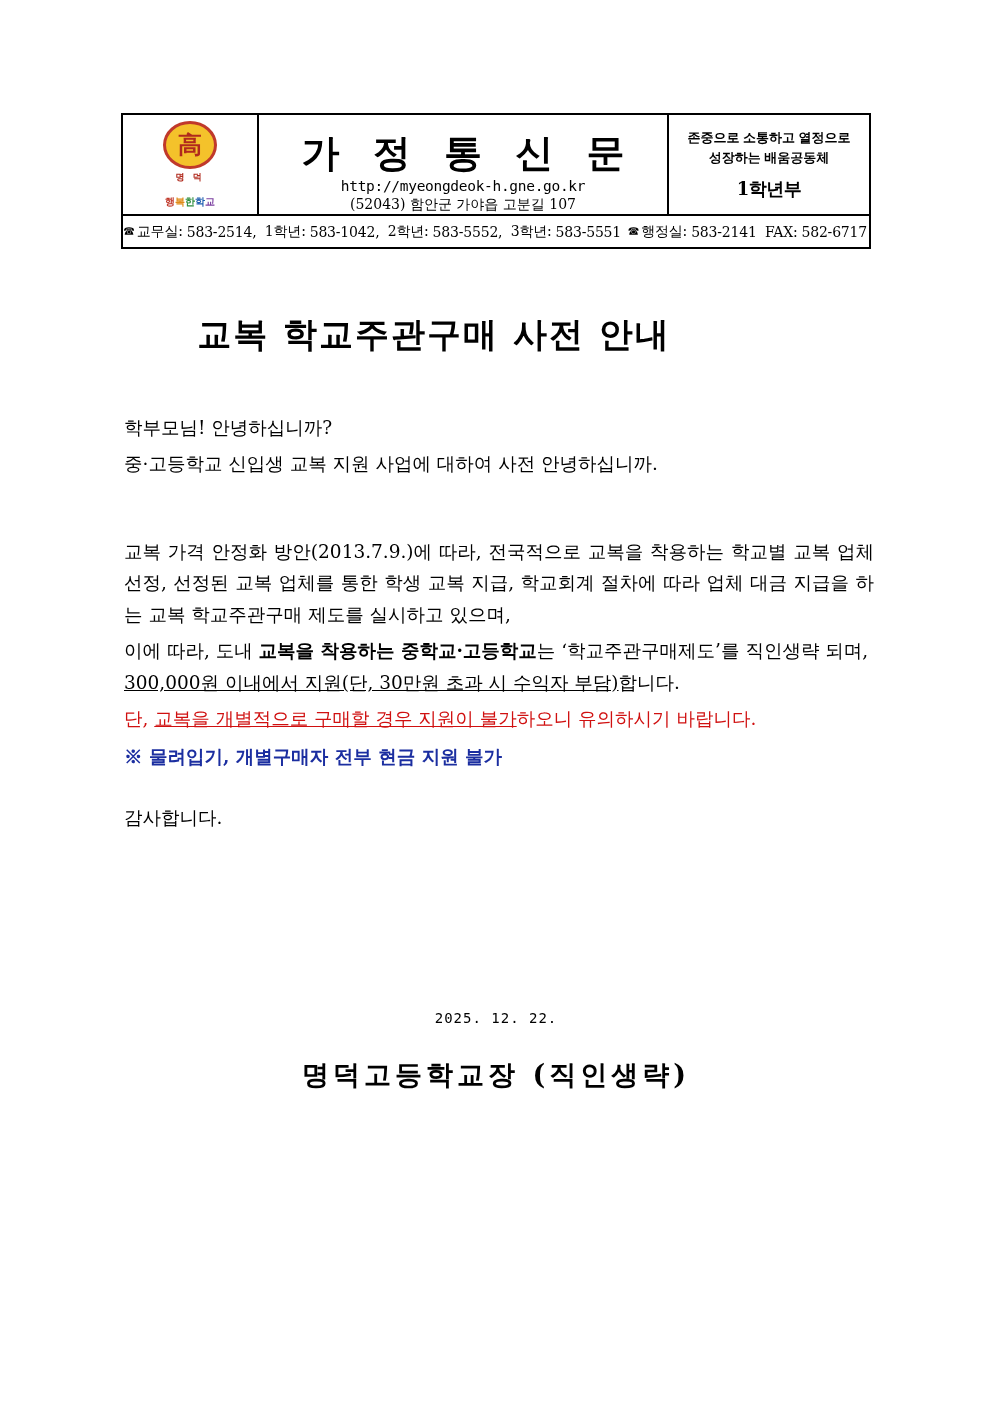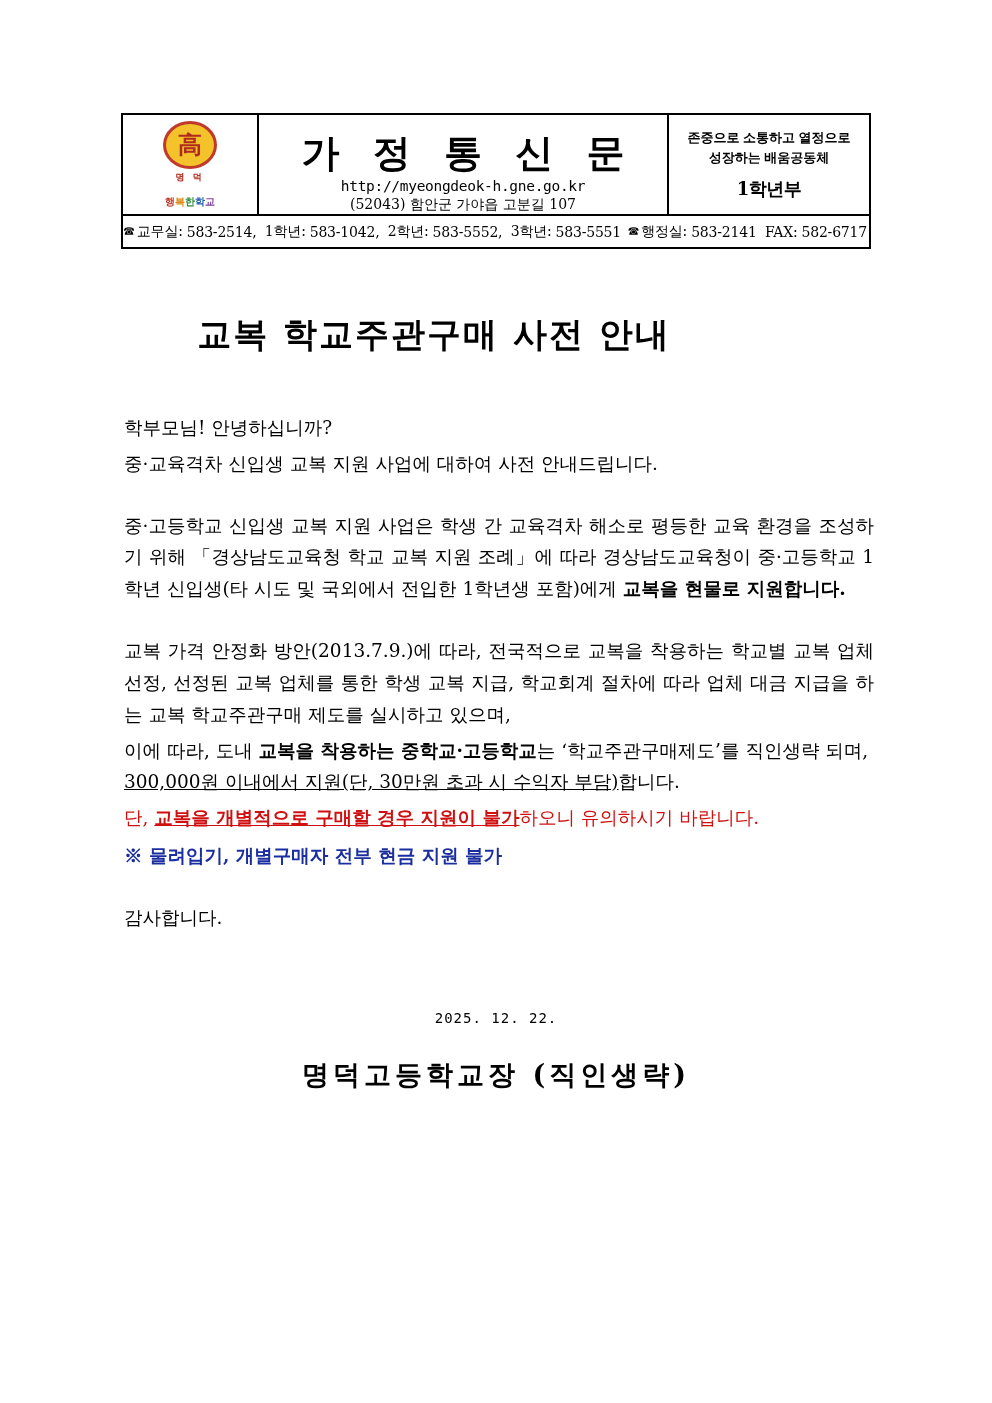--- a/index.html
+++ b/index.html
@@ -184,21 +184,21 @@
   }
   .p { margin: 0 0 4px 0; }
   .spacer-md { height: 26px; }
   .para-just {
     text-align: justify;
     text-justify: inter-character;
     word-break: break-all;
   }
   b.bold { font-weight: bold; }
   .red { color: #d01010; }
-  .red-bold { color: #d01010; font-weight: bold; }
+  .red-bold { color: #d01010; font-weight: normal; }
   .blue-bold { color: #1b2ea0; font-weight: bold; margin-top: 6px; }
   .underline { text-decoration: underline; }
   .thanks { margin-top: 0; }
 
   .date-line {
     position: absolute;
     top: 1010px;
     left: 0;
     width: 992px;
     text-align: center;
@@ -274,25 +274,24 @@
       <span class="seg">FAX:</span>
       <span class="seg">582-6717</span>
     </div>
   </div>
 
   <div class="doc-title">교복 학교주관구매 사전 안내</div>
 
   <div class="body-wrap">
 
     <p class="p">학부모님! 안녕하십니까?</p>
-    <p class="p">중·교육격차 신입생 교복 지원 사업에 대하여 사전 안내드립니다.</p>
+    <p class="p">중·고등학교 신입생 교복 지원 사업에 대하여 사전 안녕하십니까.</p>
 
     <div class="spacer-md"></div>
 
-    <p class="p para-just"><span>중·고등학교 신입생 교복 지원 사업은 학생 간 교육격차 해소로 평등한 교육 환경을 조성하기 위해 「경상남도교육청 학교 교복 지원 조례」에 따라 경상남도교육청이 중·고등학교 1학년 신입생(타 시도 및 국외에서 전입한 1학년생 포함)에게 </span><b class="bold">교복을 현물로 지원합니다.</b></p>
 
     <div class="spacer-md"></div>
 
     <p class="p para-just">교복 가격 안정화 방안(2013.7.9.)에 따라, 전국적으로 교복을 착용하는 학교별 교복 업체 선정, 선정된 교복 업체를 통한 학생 교복 지급, 학교회계 절차에 따라 업체 대금 지급을 하는 교복 학교주관구매 제도를 실시하고 있으며,</p>
 
     <p class="p"><span>이에 따라, 도내 </span><b class="bold">교복을 착용하는 중학교·고등학교</b><span>는 ‘학교주관구매제도’를 직인생략 되며, </span><span class="underline">300,000원 이내에서 지원(단, 30만원 초과 시 수익자 부담)</span><span>합니다.</span></p>
 
     <p class="p"><span class="red">단, </span><span class="red-bold underline">교복을 개별적으로 구매할 경우 지원이 불가</span><span class="red">하오니 유의하시기 바랍니다.</span></p>
 
     <p class="p blue-bold">※ 물려입기, 개별구매자 전부 현금 지원 불가</p>

